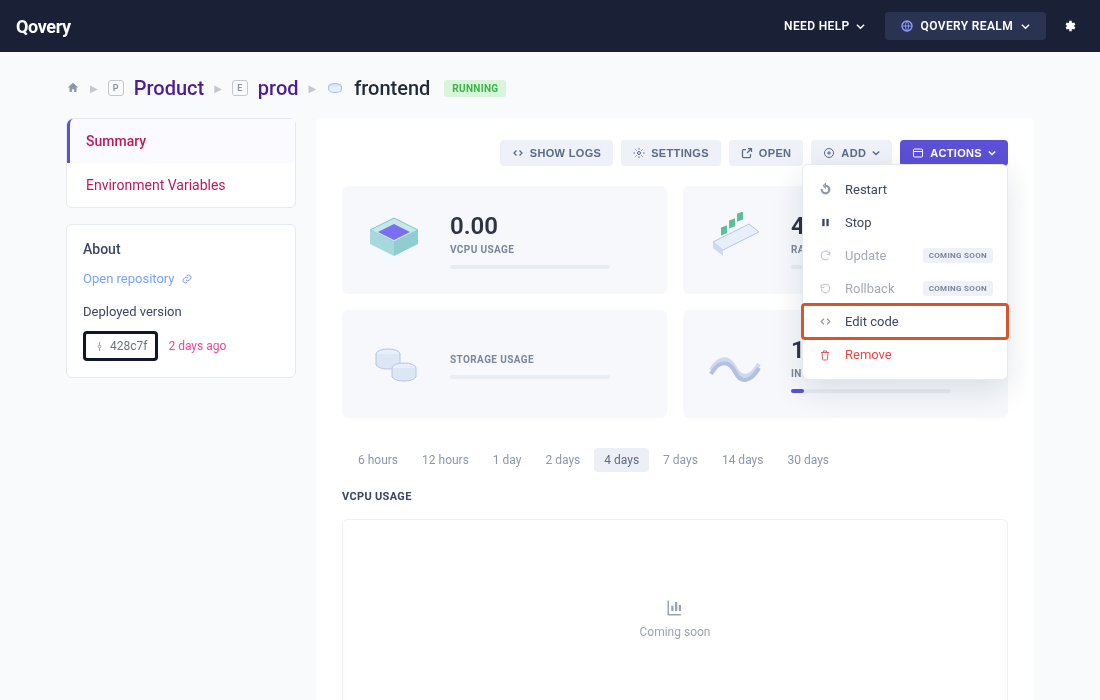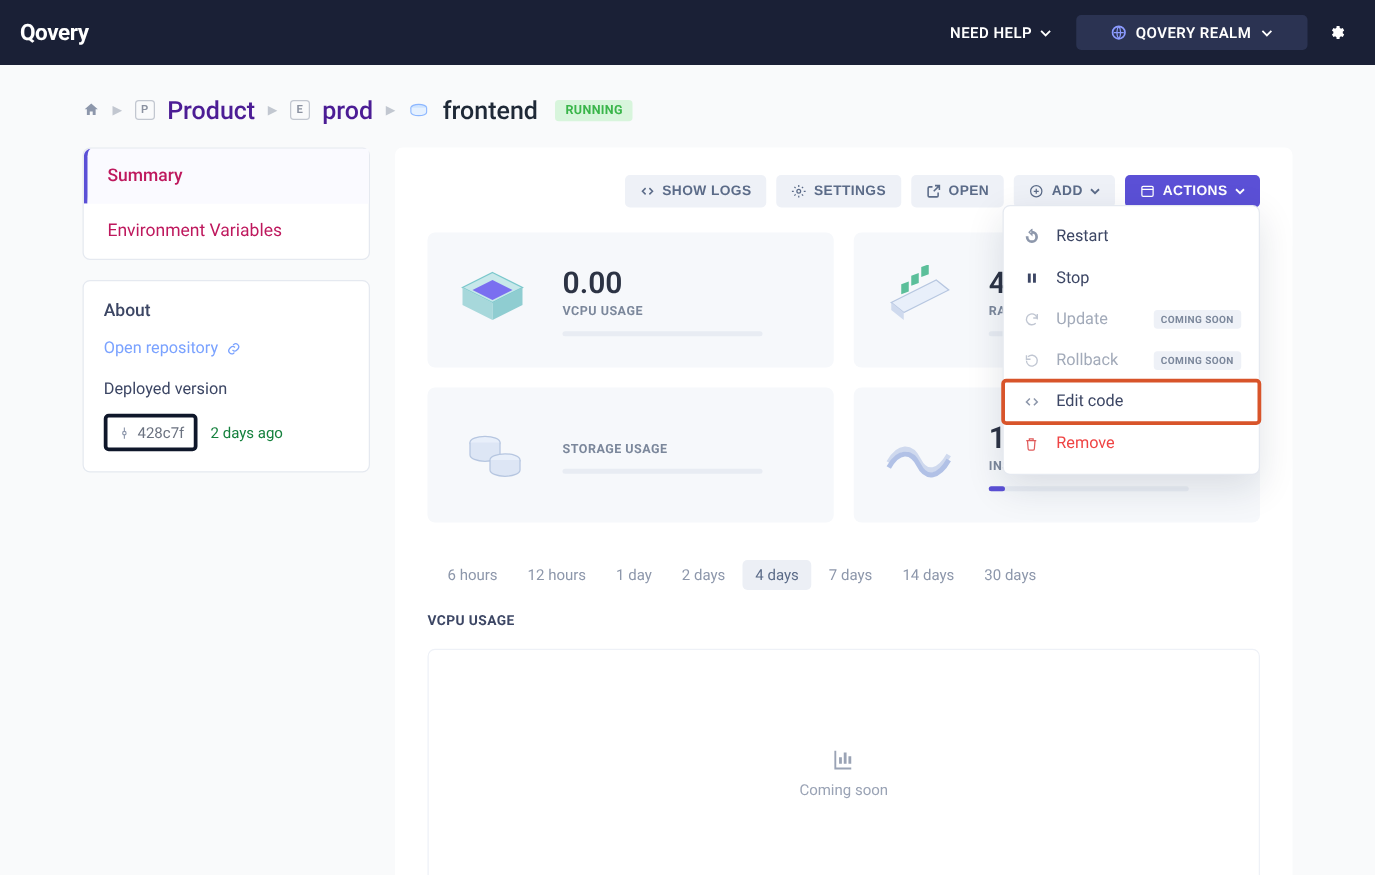--- a/index.html
+++ b/index.html
@@ -33,21 +33,21 @@
     letter-spacing: 0.03em;
     display: flex;
     align-items: center;
     gap: 6px;
     margin-right: 20px;
     cursor: pointer;
   }
   .topbar-realm {
     background: #2b3352;
     border-radius: 4px;
-    padding: 7px 28px;
+    padding: 7px 16px;
     font-size: 12px;
     font-weight: 600;
     letter-spacing: 0.03em;
     display: flex;
     align-items: center;
     gap: 8px;
     cursor: pointer;
   }
   .topbar-gear {
     width: 30px; height: 30px;
@@ -123,21 +123,21 @@
     color: #7aa2ff; font-size: 13px; display: flex; align-items: center; gap: 6px;
     margin-bottom: 18px; cursor: pointer;
   }
   .about-sub { font-size: 13px; color: #3c4664; margin-bottom: 12px; }
   .about-row { display: flex; align-items: center; gap: 10px; font-size: 12px; }
   .commit-chip {
     border: 3px solid #0f172a; border-radius: 4px; padding: 5px 8px;
     display: flex; align-items: center; gap: 5px;
     color: #6b7280; font-size: 12px;
   }
-  .ago { color: #15803d; }
+  .ago { color: #ec4899; }
 
   
   .maincard {
     background: #fff;
     border-radius: 6px;
     padding: 22px 26px;
     position: relative;
   }
   .toolbar {
     display: flex;

